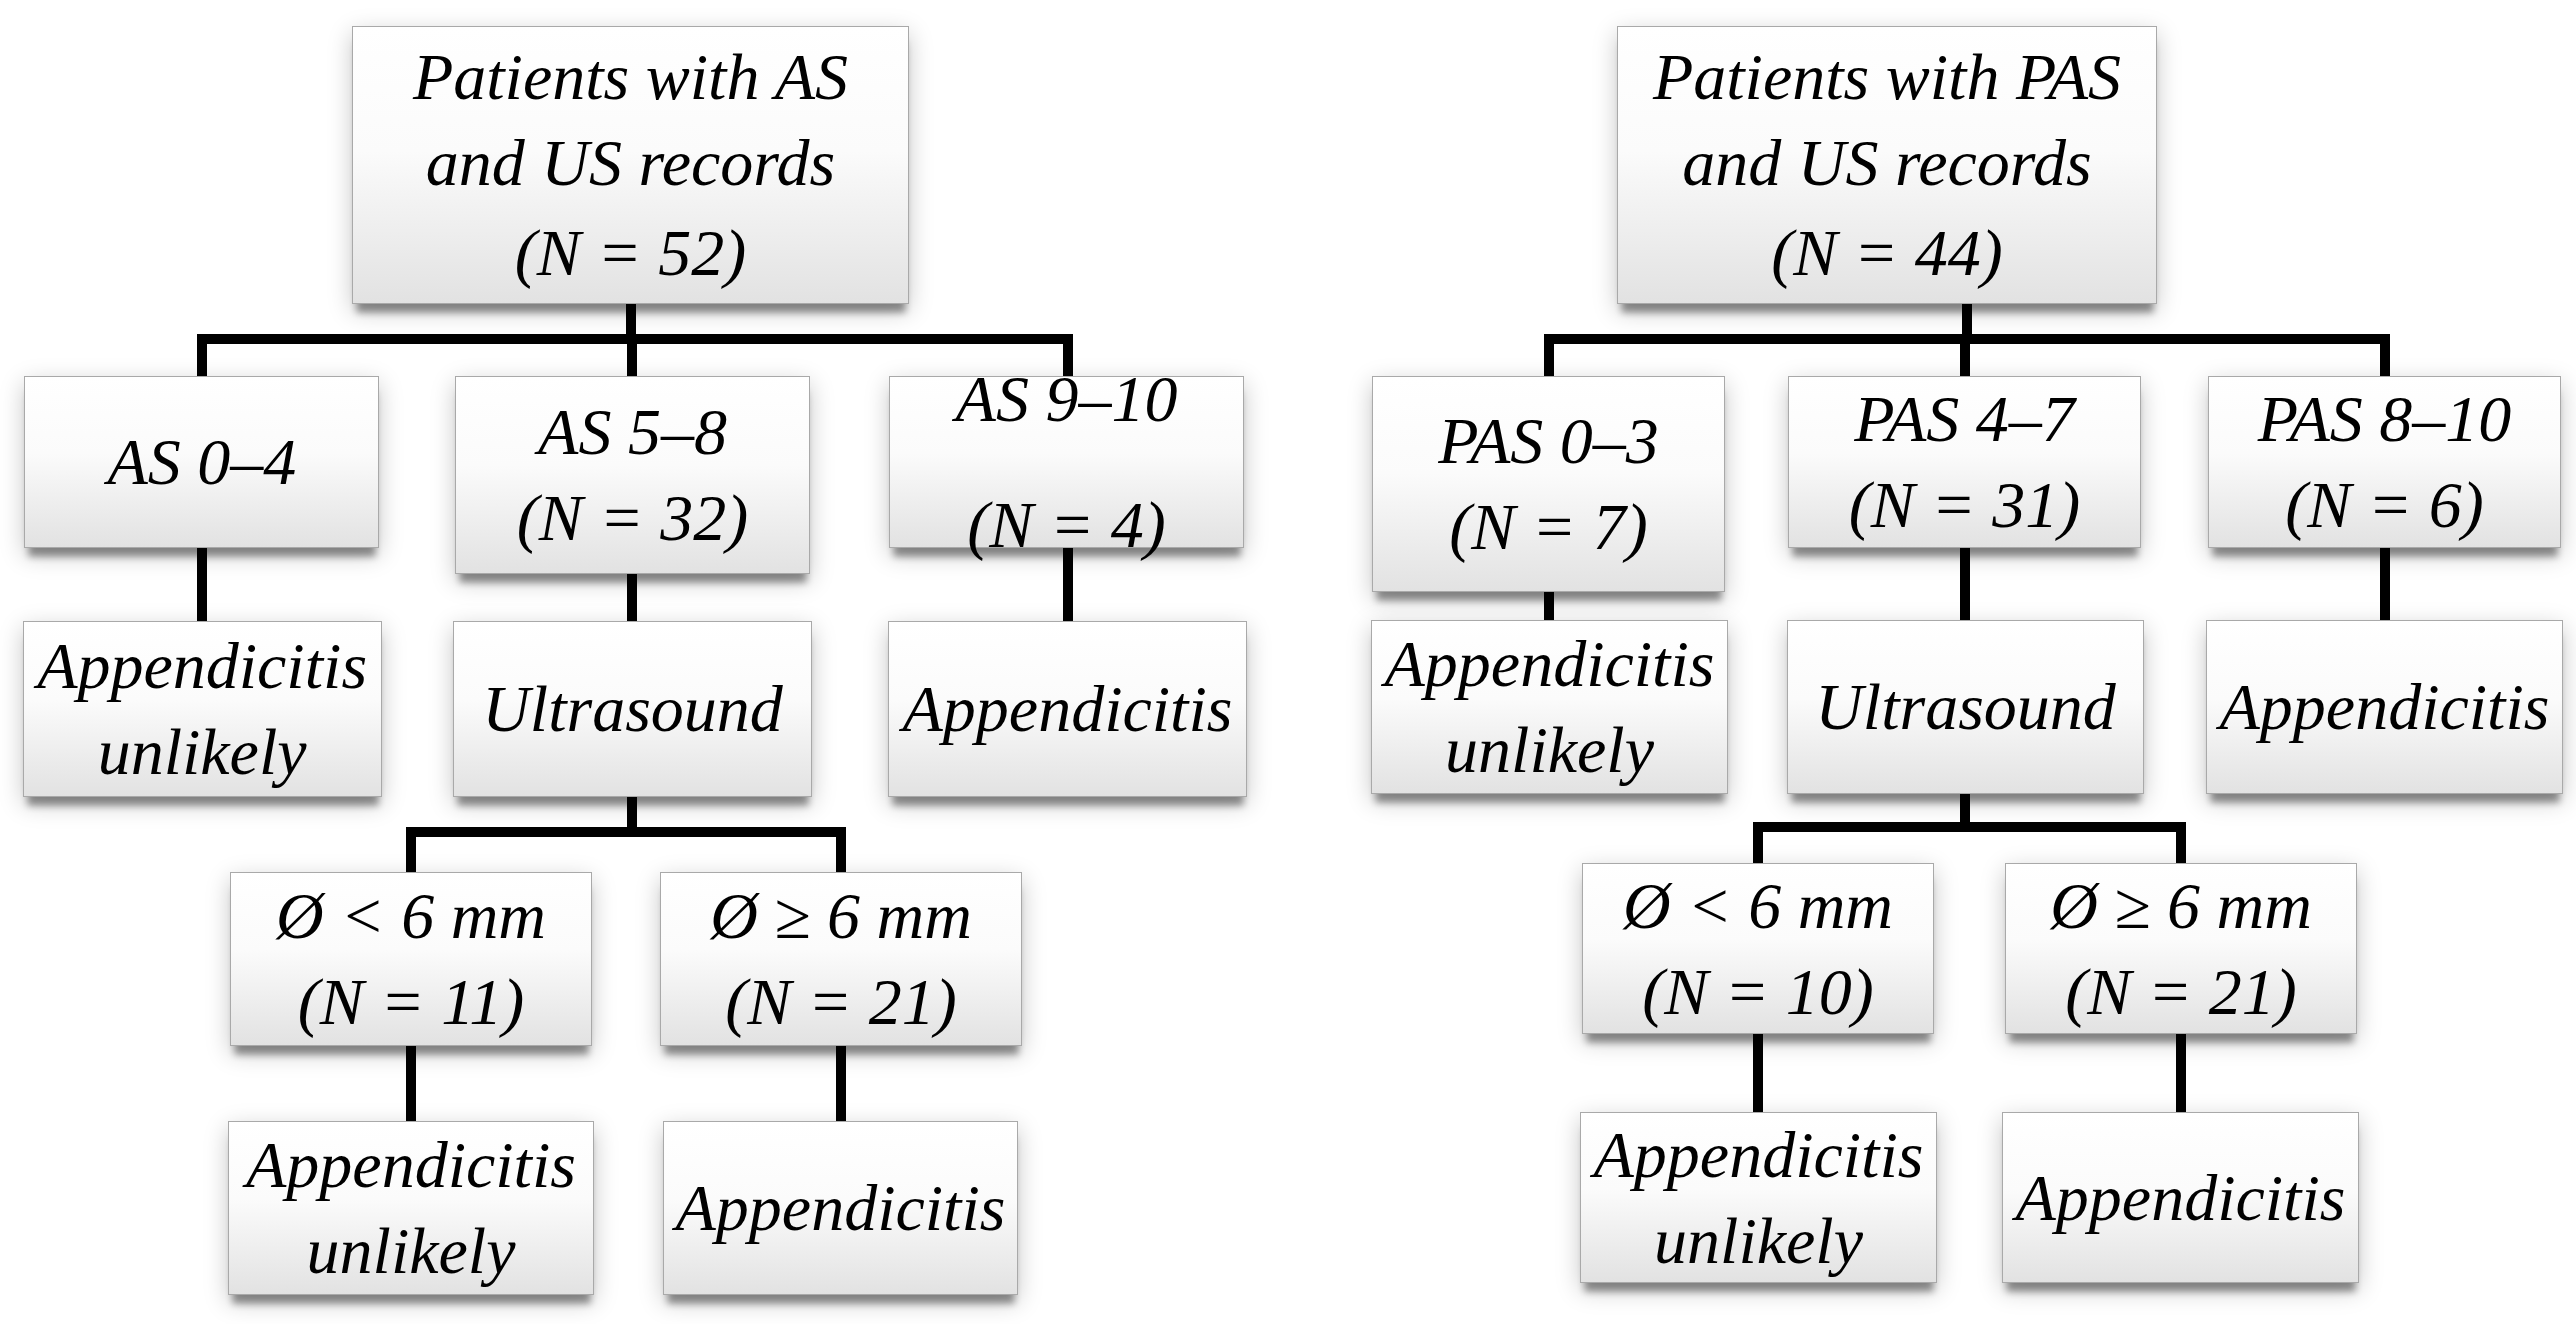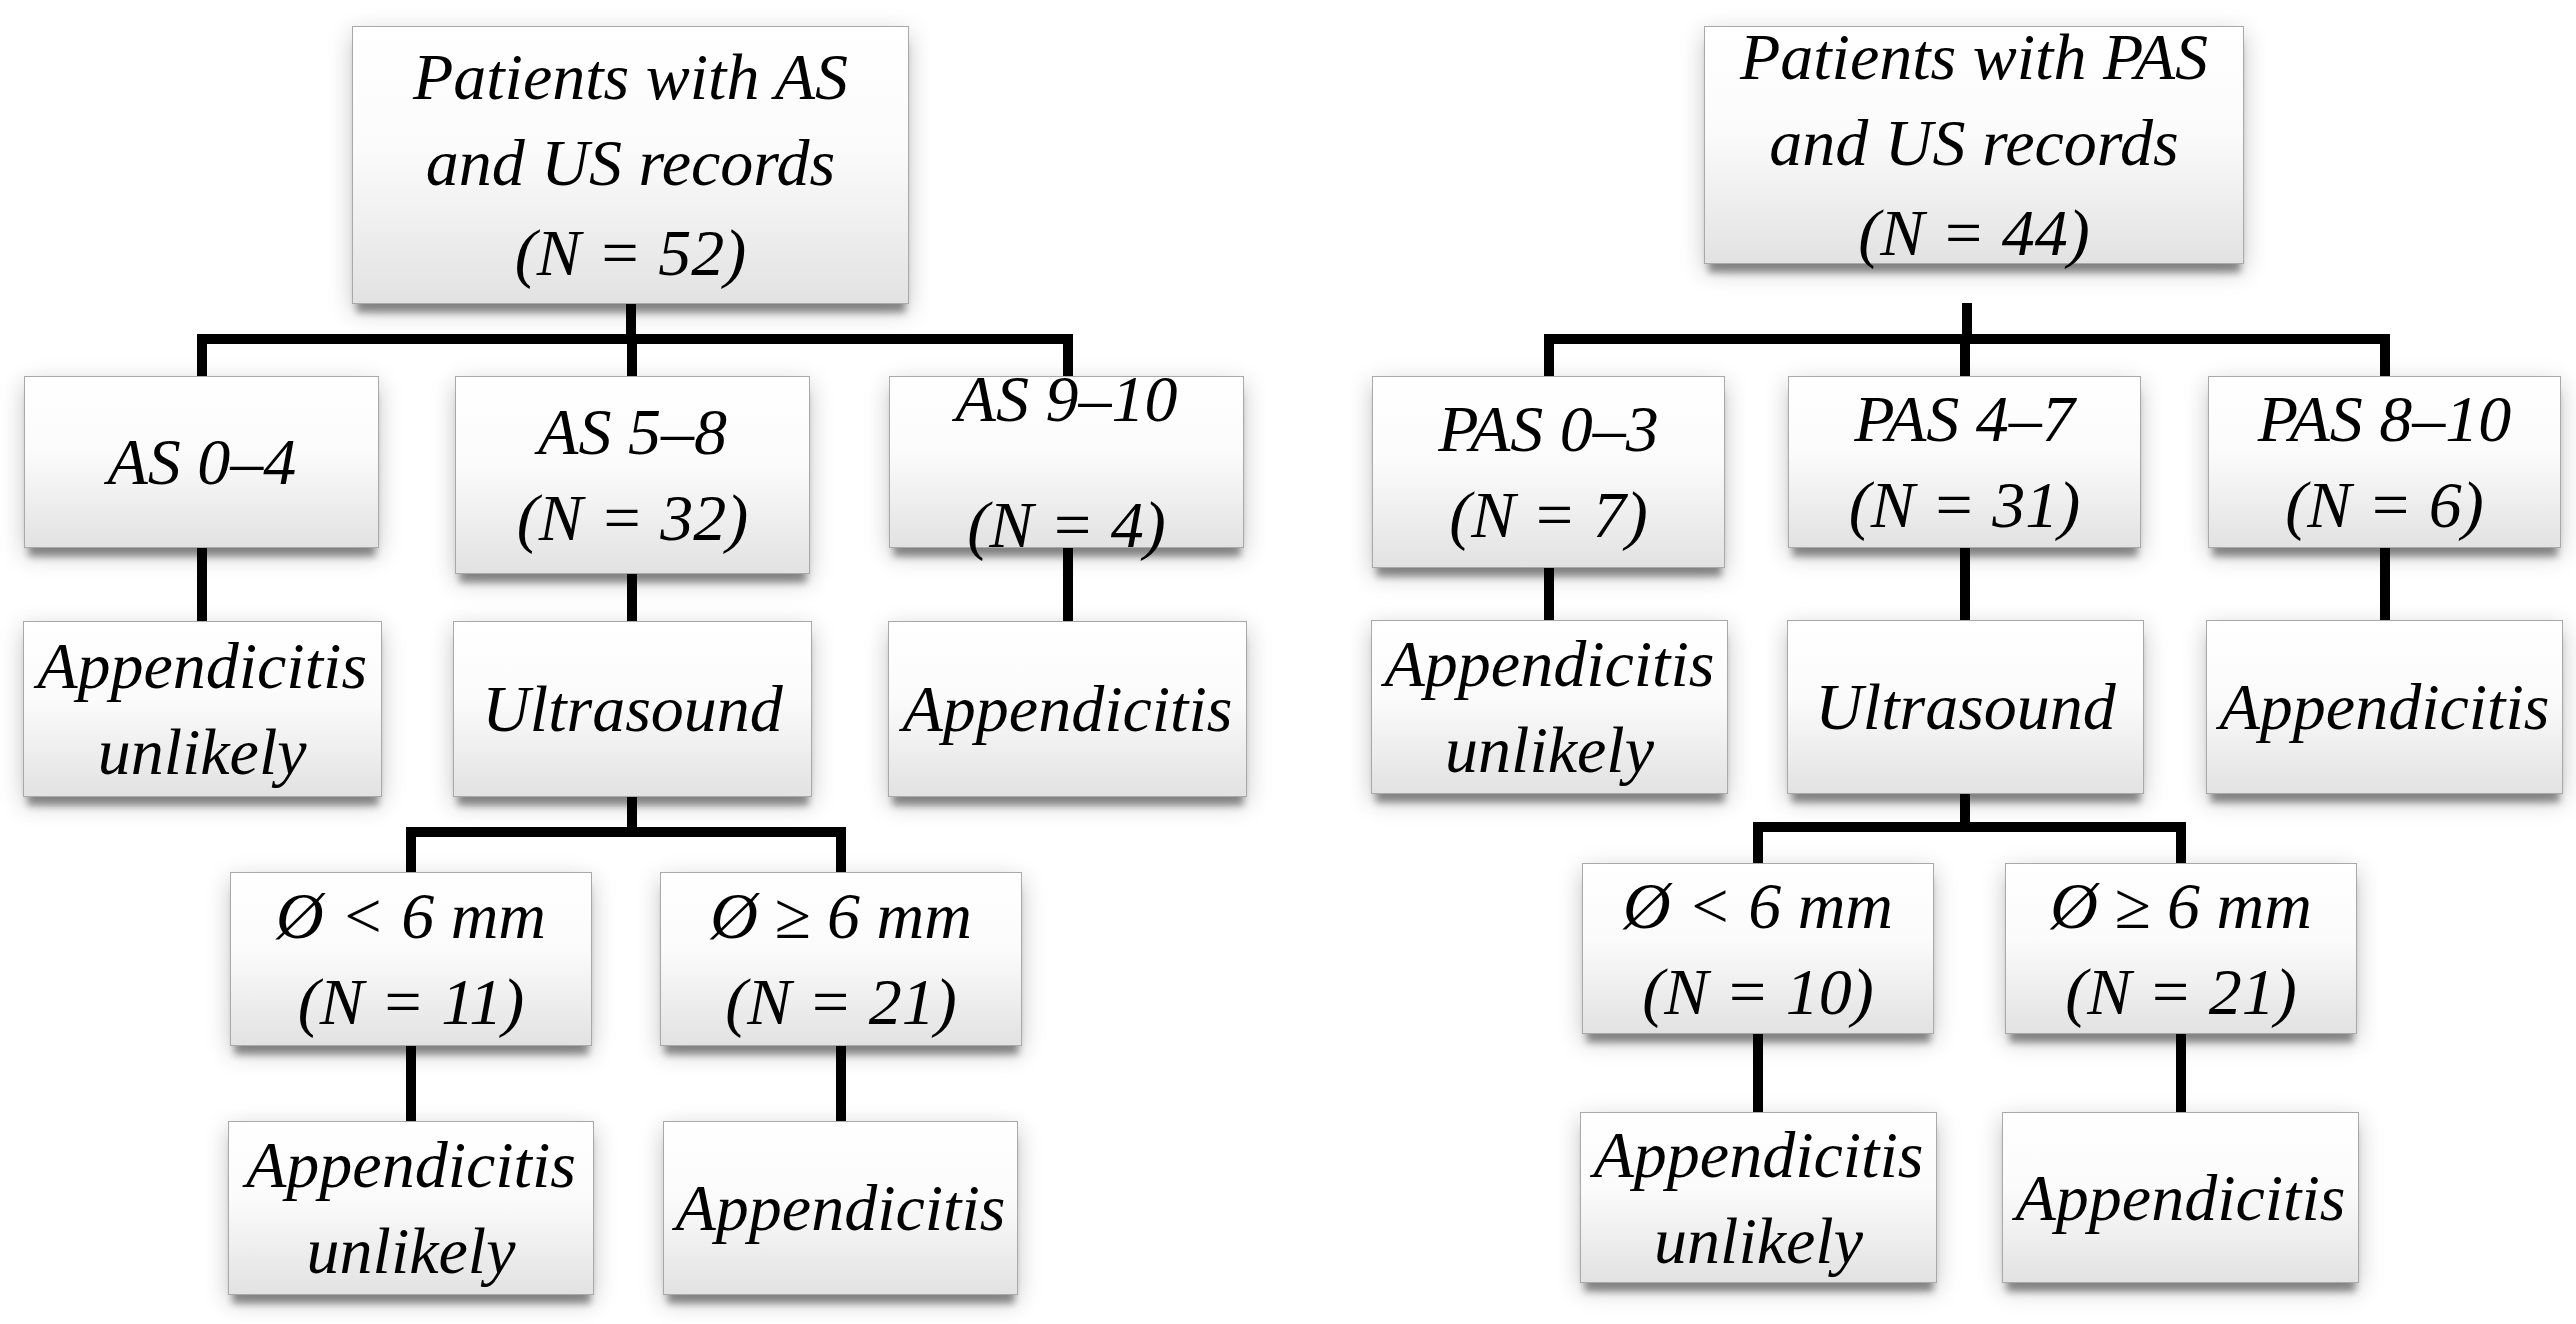--- a/index.html
+++ b/index.html
@@ -62,22 +62,22 @@
   .a-c-v2 {left:627px;  top:545px; width:9.6px;  height:80px;}
   .a-c-v3 {left:1063px; top:545px; width:9.6px;  height:80px;}
   .a-c-us {left:627px;  top:794px; width:9.6px;  height:38px;}
   .a-c-bar2{left:406px; top:827px; width:440px; height:9.6px;}
   .a-c-d1 {left:406px;  top:827px; width:9.6px;  height:49px;}
   .a-c-d2 {left:836px;  top:827px; width:9.6px;  height:49px;}
   .a-c-w1 {left:406px;  top:1043px;width:9.6px;  height:82px;}
   .a-c-w2 {left:836px;  top:1043px;width:9.6px;  height:82px;}
 
   
-  .p-root{left:1704px;top:26px;  width:540px; height:238px;}
-  .p-s1  {left:1372px;top:376px; width:353px; height:192px;}
+  .p-root{left:1617px;top:26px;  width:540px; height:278px;}
+  .p-s1  {left:1372px;top:376px; width:353px; height:216px;}
   .p-s2  {left:1788px;top:376px; width:353px; height:172px;}
   .p-s3  {left:2208px;top:376px; width:353px; height:172px;}
   .p-o1  {left:1371px;top:620px; width:357px; height:174px;}
   .p-us  {left:1787px;top:620px; width:357px; height:174px;}
   .p-o3  {left:2206px;top:620px; width:357px; height:174px;}
   .p-d1  {left:1582px;top:863px; width:352px; height:171px;}
   .p-d2  {left:2005px;top:863px; width:352px; height:171px;}
   .p-b1  {left:1580px;top:1112px;width:357px; height:171px;}
   .p-b2  {left:2002px;top:1112px;width:357px; height:171px;}
 

